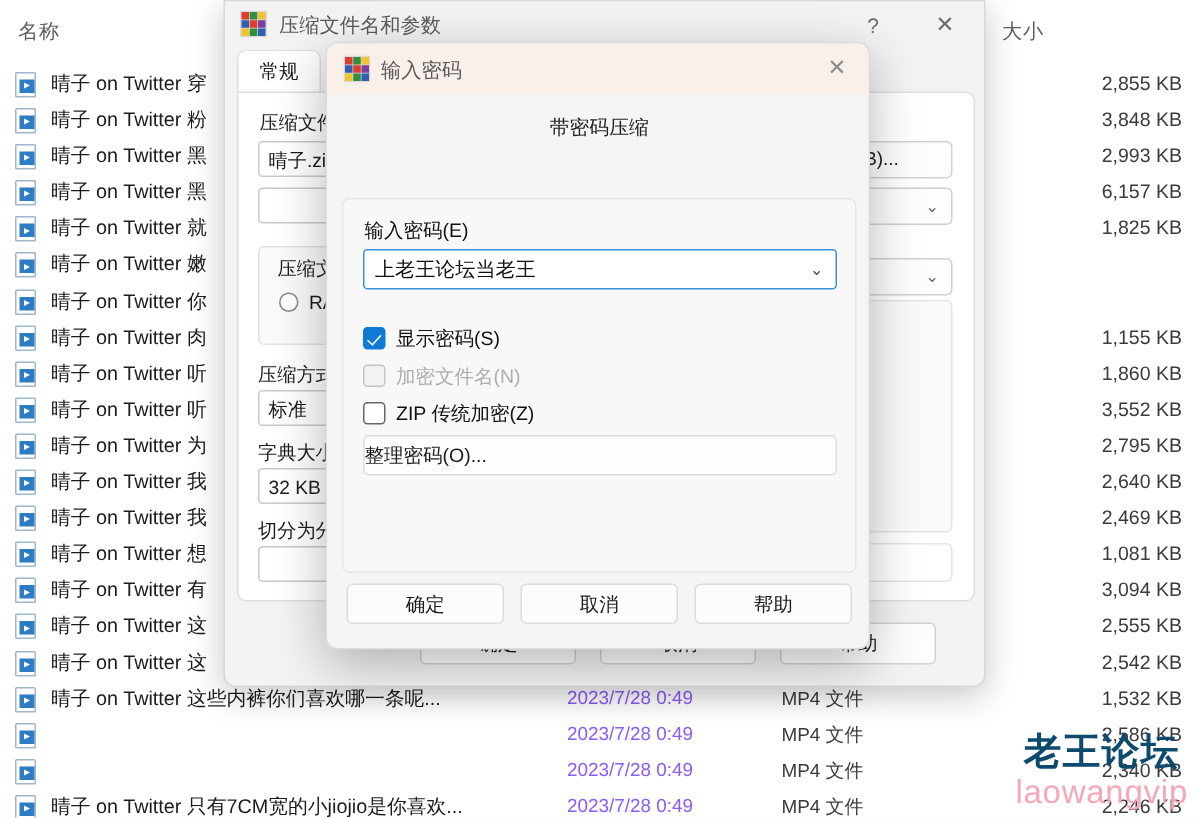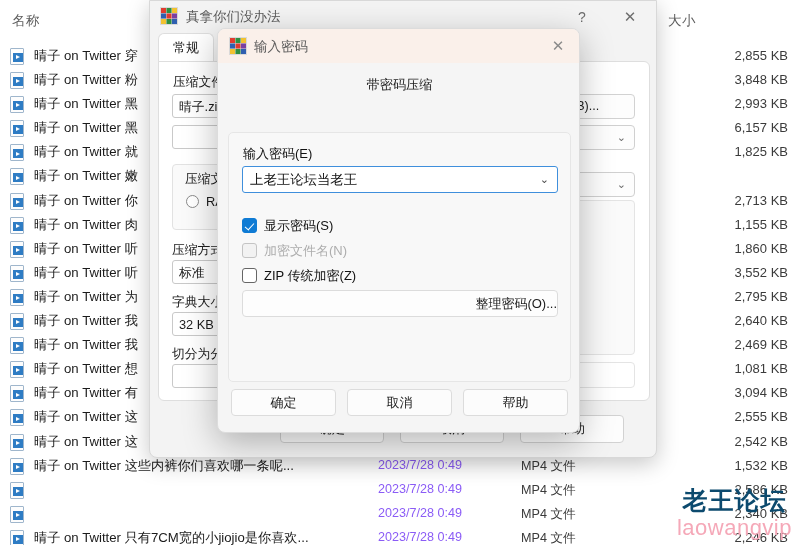--- a/index.html
+++ b/index.html
@@ -178,21 +178,21 @@
   .cb.checked::after {
     content: ""; position: absolute; left: 4px; top: 1.5px; width: 4px; height: 8px;
     border: solid #fff; border-width: 0 1.8px 1.8px 0; transform: rotate(42deg);
   }
   .cb.disabled { border-color: #c4c4c4; background: #f2f2f2; }
   .cbtxt { position: absolute; left: 22px; top: 0px; white-space: nowrap; }
   .cbtxt.disabled { color: #adadad; }
   .pw-organize {
     position: absolute; left: 13px; top: 157px; width: 316px; height: 27px;
     background: #fdfdfd; border: 1px solid #dcdcdc; border-radius: 4px;
-    text-align: right; line-height: 25px; font-size: 13px; color: #1b1b1b;
+    text-align: left; line-height: 25px; font-size: 13px; color: #1b1b1b;
   }
   .pw-buttons { position: absolute; left: 0; top: 360px; width: 363px; height: 40px; }
   .pw-btn {
     position: absolute; top: 0; height: 27px; width: 105px; background: #fcfcfc;
     border: 1px solid #dcdcdc; border-radius: 4px; font-size: 13px; color: #1b1b1b;
     text-align: center; line-height: 25px;
   }
 </style>
 </head>
 <body>
@@ -242,21 +242,20 @@
           <span class="ficon"></span>
           <span class="fname">晴子 on Twitter 嫩</span>
           <span class="fdate">2023/7/28 0:49</span>
           <span class="ftype">MP4 文件</span>
         </div>
         <div class="row">
           <span class="ficon"></span>
           <span class="fname">晴子 on Twitter 你</span>
           <span class="fdate">2023/7/28 0:49</span>
           <span class="ftype">MP4 文件</span>
-          <span class="fsize">2,713 KB</span>
         </div>
         <div class="row">
           <span class="ficon"></span>
           <span class="fname">晴子 on Twitter 肉</span>
           <span class="fdate">2023/7/28 0:49</span>
           <span class="ftype">MP4 文件</span>
           <span class="fsize">1,155 KB</span>
         </div>
         <div class="row">
           <span class="ficon"></span>
@@ -364,21 +363,21 @@
           <rect x="6.5" y="1" width="5" height="5" fill="#2f8f3f"></rect>
           <rect x="12" y="1" width="5" height="5" fill="#f2c230"></rect>
           <rect x="1" y="6.5" width="5" height="5" fill="#2f5fb0"></rect>
           <rect x="6.5" y="6.5" width="5" height="5" fill="#e03b2f"></rect>
           <rect x="12" y="6.5" width="5" height="5" fill="#7a3fa0"></rect>
           <rect x="1" y="12" width="5" height="5" fill="#f2c230"></rect>
           <rect x="6.5" y="12" width="5" height="5" fill="#2f8f3f"></rect>
           <rect x="12" y="12" width="5" height="5" fill="#2f5fb0"></rect>
         </svg>
       </span>
-      <span class="rar-title-text">真拿你们没办法</span>
+      <span class="rar-title-text">压缩文件名和参数</span>
       <span class="rar-help-btn">?</span>
       <span class="rar-close-btn">✕</span>
     </div>
 
     <div class="tabs">
       <span class="tab">常规</span>
       <span class="tab inactive">高级</span>
     </div>
 
     <div class="tab-panel">

